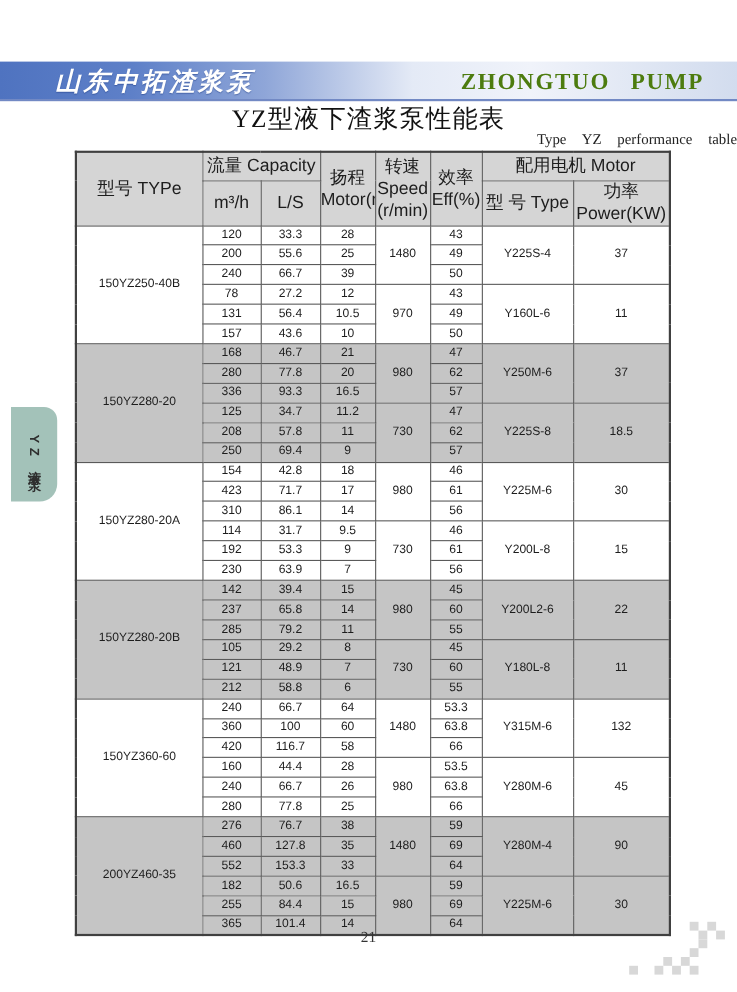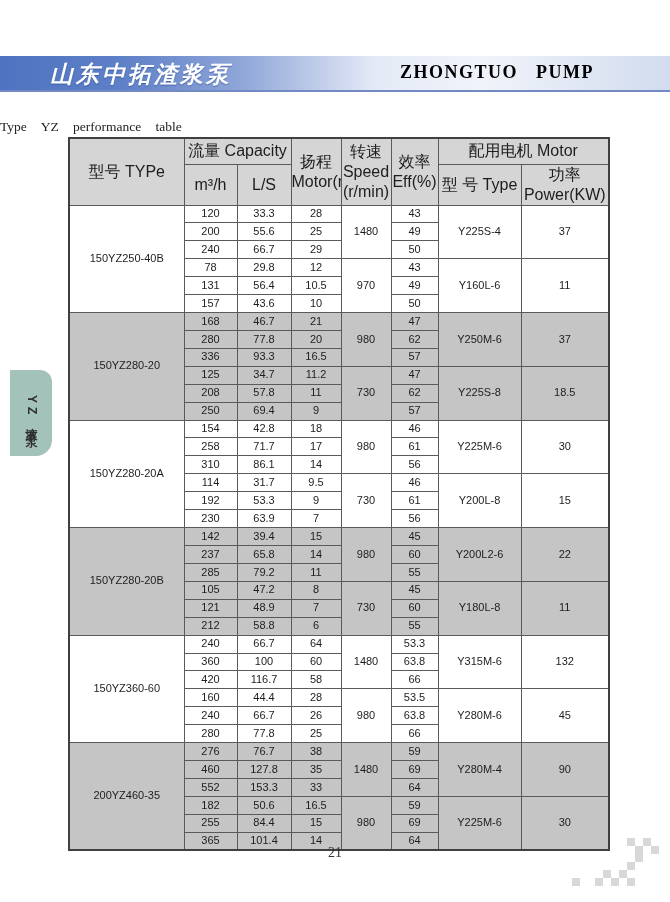--- a/index.html
+++ b/index.html
@@ -13,32 +13,32 @@
     position:absolute; left:0; top:56px; width:670px; height:34px;
     background:linear-gradient(to right,#4f73c0 0%,#5e80c8 18%,#8fa6d8 36%,#e4eaf6 56%,#f0f3fa 72%,#d2dcee 100%);
     border-bottom:2px solid #7289c4;
   }
   #logo {
     position:absolute; left:50px; top:59px; width:300px;
     font-family:"DejaVu Serif", serif; font-style:italic; font-weight:bold;
     font-size:23px; color:#ffffff; letter-spacing:3px; text-shadow:0 1px 1px rgba(30,60,130,.5);
   }
   #brand {
-    position:absolute; left:400px; top:62px; width:240px; text-align:left;
-    font-family:"Liberation Serif", serif; font-weight:bold; font-size:18px;
-    color:#000000; letter-spacing:1.5px; word-spacing:12px;
+    position:absolute; left:400px; top:62px; width:240px; text-align:right;
+    font-family:"Liberation Serif", serif; font-weight:bold; font-size:21px;
+    color:#4d7c0f; letter-spacing:1.5px; word-spacing:12px;
   }
 
   
   #title {
     position:absolute; left:0; top:92px; width:670px; text-align:center;
     font-family:"Liberation Serif", serif; font-size:23px; color:#121212; letter-spacing:1px;
   }
   #subtitle {
-    position:absolute; left:0; top:119px; width:670px; text-align:left;
+    position:absolute; left:0; top:119px; width:670px; text-align:right;
     font-family:"Liberation Serif", serif; font-size:13.5px; color:#222; word-spacing:11px;
   }
 
   
   #tblwrap { position:absolute; left:68px; top:137px; }
   table.perf { border-collapse:collapse; table-layout:fixed; width:540px; border:2px solid #404040; }
   table.perf th, table.perf td {
     border:1px solid #5a5a5a; text-align:center; vertical-align:middle;
     padding:0; font-size:11px; color:#1d1d1d; font-family:"Liberation Sans", sans-serif;
     overflow:hidden; white-space:pre-line; line-height:1.25;
@@ -72,20 +72,21 @@
 </style>
 </head>
 <body>
 
 <div id="page">
 
   <div id="band"></div>
   <div id="logo">山东中拓渣浆泵</div>
   <div id="brand">ZHONGTUO PUMP</div>
 
+  <div id="title">YZ型液下渣浆泵性能表</div>
   <div id="subtitle">Type YZ performance table</div>
 
   <div id="tblwrap">
     <table class="perf">
       <colgroup>
         <col style="width:115px">
           <col style="width:53px">
           <col style="width:54px">
         <col style="width:50px">
           <col style="width:50px">
@@ -125,26 +126,26 @@
           </tr>
           <tr class="data">
             <td class="plain">200</td>
             <td class="plain">55.6</td>
             <td class="plain">25</td>
             <td class="plain">49</td>
           </tr>
           <tr class="data">
             <td class="plain">240</td>
             <td class="plain">66.7</td>
-            <td class="plain">29</td>
+            <td class="plain">39</td>
             <td class="plain">50</td>
           </tr>
           <tr class="data">
             <td class="plain">78</td>
-            <td class="plain">29.8</td>
+            <td class="plain">27.2</td>
             <td class="plain">12</td>
             <td class="plain" rowspan="3">970</td>
             <td class="plain">43</td>
             <td class="plain" rowspan="3">Y160L-6</td>
             <td class="plain" rowspan="3">11</td>
           </tr>
           <tr class="data">
             <td class="plain">131</td>
             <td class="plain">56.4</td>
             <td class="plain">10.5</td>
@@ -203,21 +204,21 @@
             <td class="plain" rowspan="6">150YZ280-20A</td>
             <td class="plain">154</td>
             <td class="plain">42.8</td>
             <td class="plain">18</td>
             <td class="plain" rowspan="3">980</td>
             <td class="plain">46</td>
             <td class="plain" rowspan="3">Y225M-6</td>
             <td class="plain" rowspan="3">30</td>
           </tr>
           <tr class="data">
-            <td class="plain">258</td>
+            <td class="plain">423</td>
             <td class="plain">71.7</td>
             <td class="plain">17</td>
             <td class="plain">61</td>
           </tr>
           <tr class="data">
             <td class="plain">310</td>
             <td class="plain">86.1</td>
             <td class="plain">14</td>
             <td class="plain">56</td>
           </tr>
@@ -259,21 +260,21 @@
             <td class="shaded">60</td>
           </tr>
           <tr class="data">
             <td class="shaded">285</td>
             <td class="shaded">79.2</td>
             <td class="shaded">11</td>
             <td class="shaded">55</td>
           </tr>
           <tr class="data">
             <td class="shaded">105</td>
-            <td class="shaded">47.2</td>
+            <td class="shaded">29.2</td>
             <td class="shaded">8</td>
             <td class="shaded" rowspan="3">730</td>
             <td class="shaded">45</td>
             <td class="shaded" rowspan="3">Y180L-8</td>
             <td class="shaded" rowspan="3">11</td>
           </tr>
           <tr class="data">
             <td class="shaded">121</td>
             <td class="shaded">48.9</td>
             <td class="shaded">7</td>

